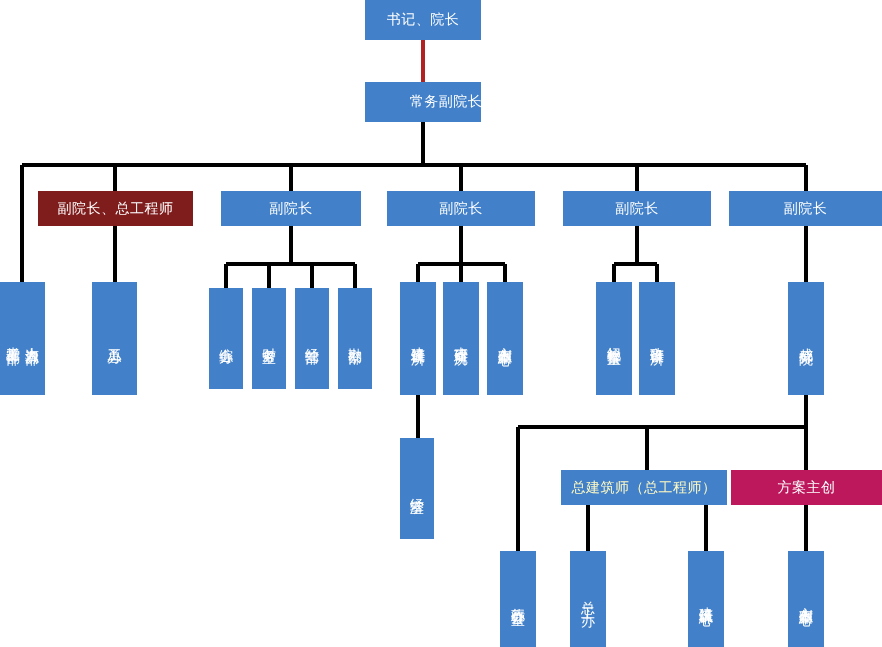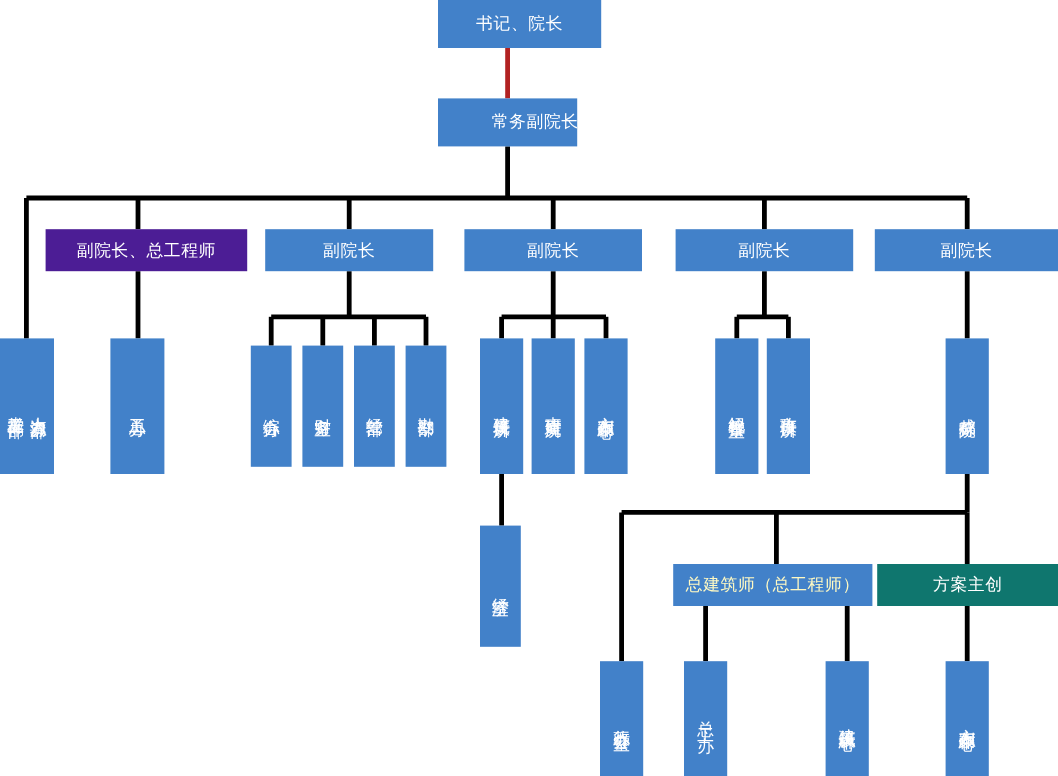--- a/index.html
+++ b/index.html
@@ -101,27 +101,27 @@
       <polyline points="806,395 806,427" fill="none" stroke="#000000" stroke-width="4" stroke-linecap="butt"></polyline>
       <polyline points="518,427 806,427" fill="none" stroke="#000000" stroke-width="4" stroke-linecap="butt"></polyline>
       <polyline points="518,427 518,551" fill="none" stroke="#000000" stroke-width="4" stroke-linecap="butt"></polyline>
       <polyline points="647,427 647,470" fill="none" stroke="#000000" stroke-width="4" stroke-linecap="butt"></polyline>
       <polyline points="806,427 806,470" fill="none" stroke="#000000" stroke-width="4" stroke-linecap="butt"></polyline>
       <polyline points="588,505 588,551" fill="none" stroke="#000000" stroke-width="4" stroke-linecap="butt"></polyline>
       <polyline points="706,505 706,551" fill="none" stroke="#000000" stroke-width="4" stroke-linecap="butt"></polyline>
       <polyline points="806,505 806,551" fill="none" stroke="#000000" stroke-width="4" stroke-linecap="butt"></polyline>
     </svg>
   <div id="node-layer">
-      <div class="node horiz" style="left: 365px; top: 0px; width: 136px; height: 40px; background: rgb(66, 129, 201); color: rgb(255, 255, 255);">
+      <div class="node horiz" style="left: 365px; top: 0px; width: 116px; height: 40px; background: rgb(66, 129, 201); color: rgb(255, 255, 255);">
         <span class="node-label">书记、院长</span>
       </div>
       <div class="node horiz" style="left: 365px; top: 82px; width: 116px; height: 40px; background: rgb(66, 129, 201); color: rgb(255, 255, 255); padding-left: 46px;">
         <span class="node-label">常务副院长</span>
       </div>
-      <div class="node horiz" style="left: 38px; top: 191px; width: 168px; height: 35px; background: #4c1d95; color: rgb(255, 255, 255);">
+      <div class="node horiz" style="left: 38px; top: 191px; width: 155px; height: 35px; background: #7f1d1d; color: rgb(255, 255, 255);">
         <span class="node-label">副院长、总工程师</span>
       </div>
       <div class="node horiz" style="left: 221px; top: 191px; width: 140px; height: 35px; background: rgb(66, 129, 201); color: rgb(255, 255, 255);">
         <span class="node-label">副院长</span>
       </div>
       <div class="node horiz" style="left: 387px; top: 191px; width: 148px; height: 35px; background: rgb(66, 129, 201); color: rgb(255, 255, 255);">
         <span class="node-label">副院长</span>
       </div>
       <div class="node horiz" style="left: 563px; top: 191px; width: 148px; height: 35px; background: rgb(66, 129, 201); color: rgb(255, 255, 255);">
         <span class="node-label">副院长</span>
@@ -165,21 +165,21 @@
       </div>
       <div class="node vert" style="left: 788px; top: 282px; width: 36px; height: 113px; background: rgb(66, 129, 201); color: rgb(255, 255, 255);">
         <span class="node-label">成都分院</span>
       </div>
       <div class="node vert" style="left: 400px; top: 438px; width: 34px; height: 101px; background: rgb(66, 129, 201); color: rgb(255, 255, 255);">
         <span class="node-label">经济室</span>
       </div>
       <div class="node horiz" style="left: 561px; top: 470px; width: 166px; height: 35px; background: rgb(66, 129, 201); color: #fef9c3;">
         <span class="node-label">总建筑师（总工程师）</span>
       </div>
-      <div class="node horiz" style="left: 731px; top: 470px; width: 151px; height: 35px; background: #0f766e; color: rgb(255, 255, 255);">
+      <div class="node horiz" style="left: 731px; top: 470px; width: 151px; height: 35px; background: #be185d; color: rgb(255, 255, 255);">
         <span class="node-label">方案主创</span>
       </div>
       <div class="node vert" style="left: 500px; top: 551px; width: 36px; height: 96px; background: rgb(66, 129, 201); color: rgb(255, 255, 255);">
         <span class="node-label">行政办公室</span>
       </div>
       <div class="node vert loose" style="left: 570px; top: 551px; width: 36px; height: 96px; background: rgb(66, 129, 201); color: rgb(255, 255, 255);">
         <span class="node-label">总工办</span>
       </div>
       <div class="node vert" style="left: 688px; top: 551px; width: 36px; height: 96px; background: rgb(66, 129, 201); color: rgb(255, 255, 255);">
         <span class="node-label">建筑设计中心</span>

